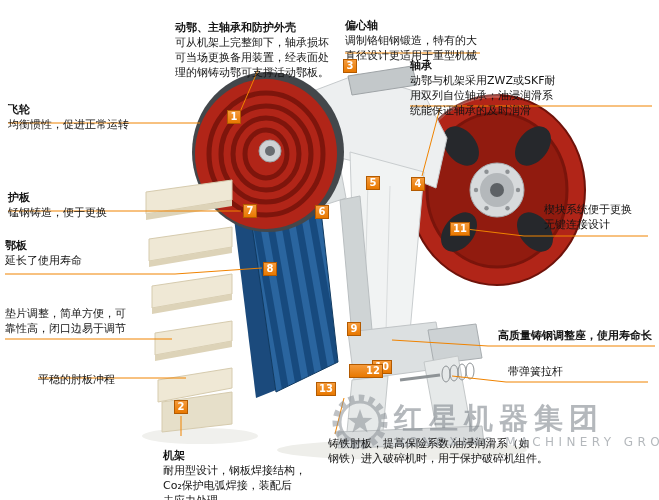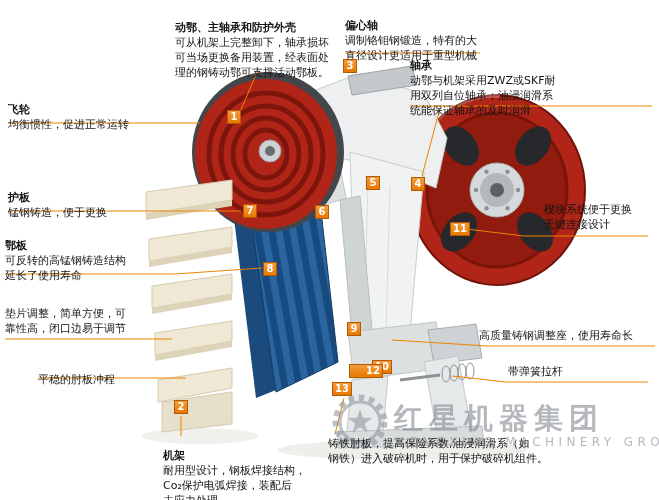--- a/index.html
+++ b/index.html
@@ -160,39 +160,38 @@
     <div>均衡惯性，促进正常运转</div>
   </div>
 
   <div class="label" style="left:8px;top:178px;">
     <div class="t">护板</div>
     <div>锰钢铸造，便于更换</div>
   </div>
 
   <div class="label" style="left:5px;top:226px;">
     <div class="t">鄂板</div>
-    <div>可反转的高锰钢铸造结构</div>
     <div>延长了使用寿命</div>
   </div>
 
   <div class="label" style="left:5px;top:306px;">
     <div>垫片调整，简单方便，可</div>
     <div>靠性高，闭口边易于调节</div>
   </div>
 
   <div class="label" style="left:38px;top:360px;margin-top:12px;">
     <div>平稳的肘板冲程</div>
   </div>
 
   <div class="label" style="left:524px;top:202px;margin-left:20px;">
     <div>楔块系统便于更换</div>
     <div>无键连接设计</div>
   </div>
 
-  <div class="label" style="left:479px;top:328px;">
+  <div class="label" style="left:498px;top:328px;font-weight:bold;">
     <div>高质量铸钢调整座，使用寿命长</div>
   </div>
 
   <div class="label" style="left:508px;top:364px;">
     <div>带弹簧拉杆</div>
   </div>
 
   <div class="label" style="left:163px;top:436px;">
     <div class="t">机架</div>
     <div>耐用型设计，钢板焊接结构，</div>
@@ -210,15 +209,15 @@
   <div class="co" style="left:343px;top:59px;">3</div>
   <div class="co" style="left:411px;top:177px;">4</div>
   <div class="co" style="left:366px;top:176px;">5</div>
   <div class="co" style="left:315px;top:205px;">6</div>
   <div class="co" style="left:243px;top:204px;">7</div>
   <div class="co" style="left:263px;top:262px;">8</div>
   <div class="co" style="left:347px;top:322px;">9</div>
   <div class="co" style="left:372px;top:327px;margin-top:33px;">10</div>
   <div class="co" style="left:450px;top:222px;">11</div>
   <div class="co" style="left:349px;top:364px;padding-left:16px;">12</div>
-  <div class="co" style="left:332px;top:382px;">13</div>
+  <div class="co" style="left:316px;top:382px;">13</div>
 
 </div>
 
 </body></html>

